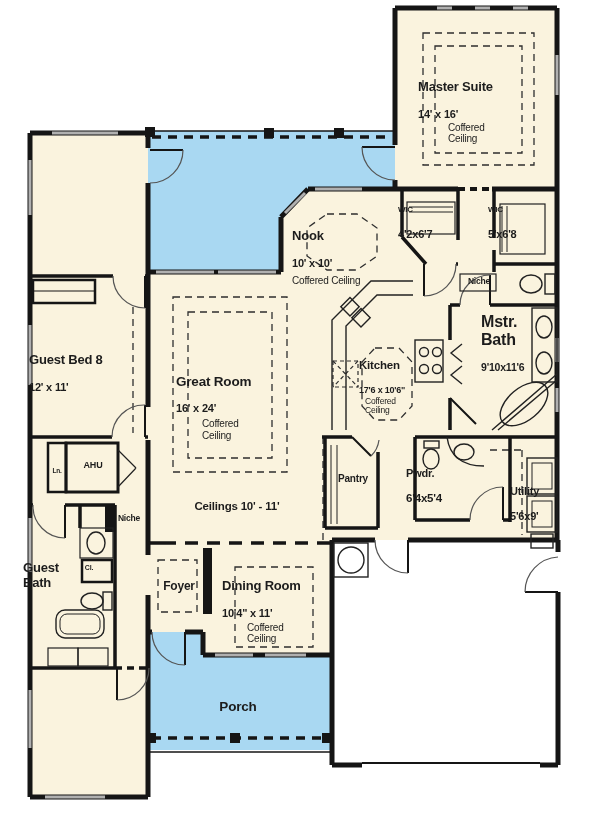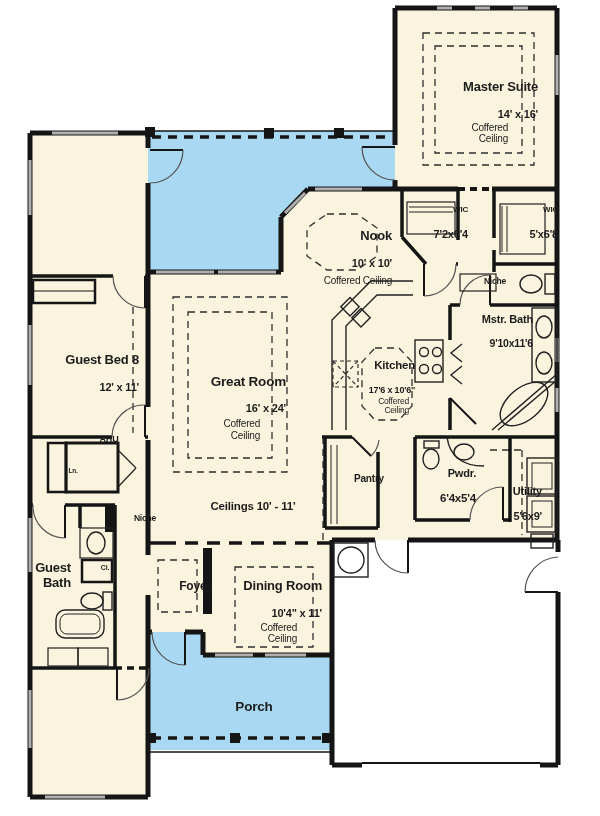--- a/index.html
+++ b/index.html
@@ -1,23 +1,23 @@
 <!DOCTYPE html>
 <html><head>
 <meta charset="utf-8">
 <style>
   html,body{margin:0;padding:0;background:#ffffff;}
   body{width:600px;height:816px;font-family:"Liberation Sans",sans-serif;}
   .plan{position:relative;width:600px;height:816px;background:#ffffff;overflow:hidden;}
   .plan svg{position:absolute;left:0;top:0;}
-  .lbl{position:absolute;transform:translateX(-50%);text-align:right;color:#1c1c1c;line-height:1.12;letter-spacing:-0.2px;z-index:5;}
+  .lbl{position:absolute;transform:translateX(-50%);text-align:left;color:#1c1c1c;line-height:1.12;letter-spacing:-0.2px;z-index:5;}
   .nm{font-weight:700;font-size:13px;}
   .dim{font-weight:700;font-size:11px;white-space:nowrap;margin-top:13px;}
   .note{font-weight:400;font-size:10px;margin-top:2px;}
-  .tiny{font-weight:700;padding-left:32px;}
+  .tiny{font-weight:700;}
 </style>
 </head>
 <body>
 
 <div class="plan">
 <svg width="600" height="816" viewBox="0 0 600 816">
 
   <g>
     <rect x="30" y="133" width="118" height="664" fill="#FAF3DE"></rect>
     <rect x="148" y="188" width="409" height="467" fill="#FAF3DE"></rect>
@@ -198,32 +198,32 @@
 
 
   <div class="lbl" style="left:342px;top:229px;width:100px">
     <div class="nm">Nook</div>
     <div class="dim">10' x 10'</div>
     <div class="note" style="margin-top:6px">Coffered Ceiling</div>
   </div>
 
   <div class="lbl" style="left:433px;top:206px;width:70px">
     <div class="nm" style="font-size:8px">WIC</div>
-    <div class="dim" style="font-size:11px">7'2x6'4</div>
+    <div class="dim" style="font-size:11px">4'2x6'7</div>
   </div>
 
   <div class="lbl" style="left:523px;top:206px;width:70px">
     <div class="nm" style="font-size:8px">WIC</div>
     <div class="dim" style="font-size:11px">5'x6'8</div>
   </div>
 
   <div class="lbl tiny" style="left:479px;top:277px;font-size:8.5px">Niche</div>
 
   <div class="lbl" style="left:507px;top:313px;width:52px">
-    <div class="nm" style="font-size:11px">Mstr. Bath</div>
+    <div class="nm" style="font-size:16px">Mstr. Bath</div>
     <div class="dim" style="font-size:10.5px">9'10x11'6</div>
   </div>
 
   <div class="lbl" style="left:84px;top:353px;width:110px">
     <div class="nm">Guest Bed 8</div>
     <div class="dim">12' x 11'</div>
   </div>
 
   <div class="lbl" style="left:231px;top:374px;width:110px">
     <div class="nm" style="font-size:13.5px">Great Room</div>
@@ -237,26 +237,26 @@
     <div class="note" style="font-size:8.5px;width:44px;margin:2px auto 0">Coffered Ceiling</div>
   </div>
 
   <div class="lbl tiny" style="left:353px;top:473px;font-size:10px">Pantry</div>
 
   <div class="lbl" style="left:441px;top:467px;width:70px">
     <div class="nm" style="font-size:11px">Pwdr.</div>
     <div class="dim" style="font-size:11.5px">6'4x5'4</div>
   </div>
 
-  <div class="lbl" style="left:512px;top:485px;width:60px">
+  <div class="lbl" style="left:540px;top:485px;width:60px">
     <div class="nm" style="font-size:11px">Utility</div>
     <div class="dim" style="font-size:11px">5'6x9'</div>
   </div>
 
-  <div class="lbl tiny" style="left:93px;top:434px;font-size:9px">AHU</div>
+  <div class="lbl tiny" style="left:93px;top:460px;font-size:9px">AHU</div>
   <div class="lbl tiny" style="left:57px;top:467px;font-size:6.5px">Ln.</div>
   <div class="lbl tiny" style="left:129px;top:514px;font-size:8.5px">Niche</div>
 
   <div class="lbl" style="left:47px;top:561px;width:48px">
     <div class="nm">Guest Bath</div>
   </div>
 
   <div class="lbl tiny" style="left:89px;top:564px;font-size:7px">Cl.</div>
 
   <div class="lbl tiny" style="left:237px;top:500px;font-size:11.5px">Ceilings 10' - 11'</div>

